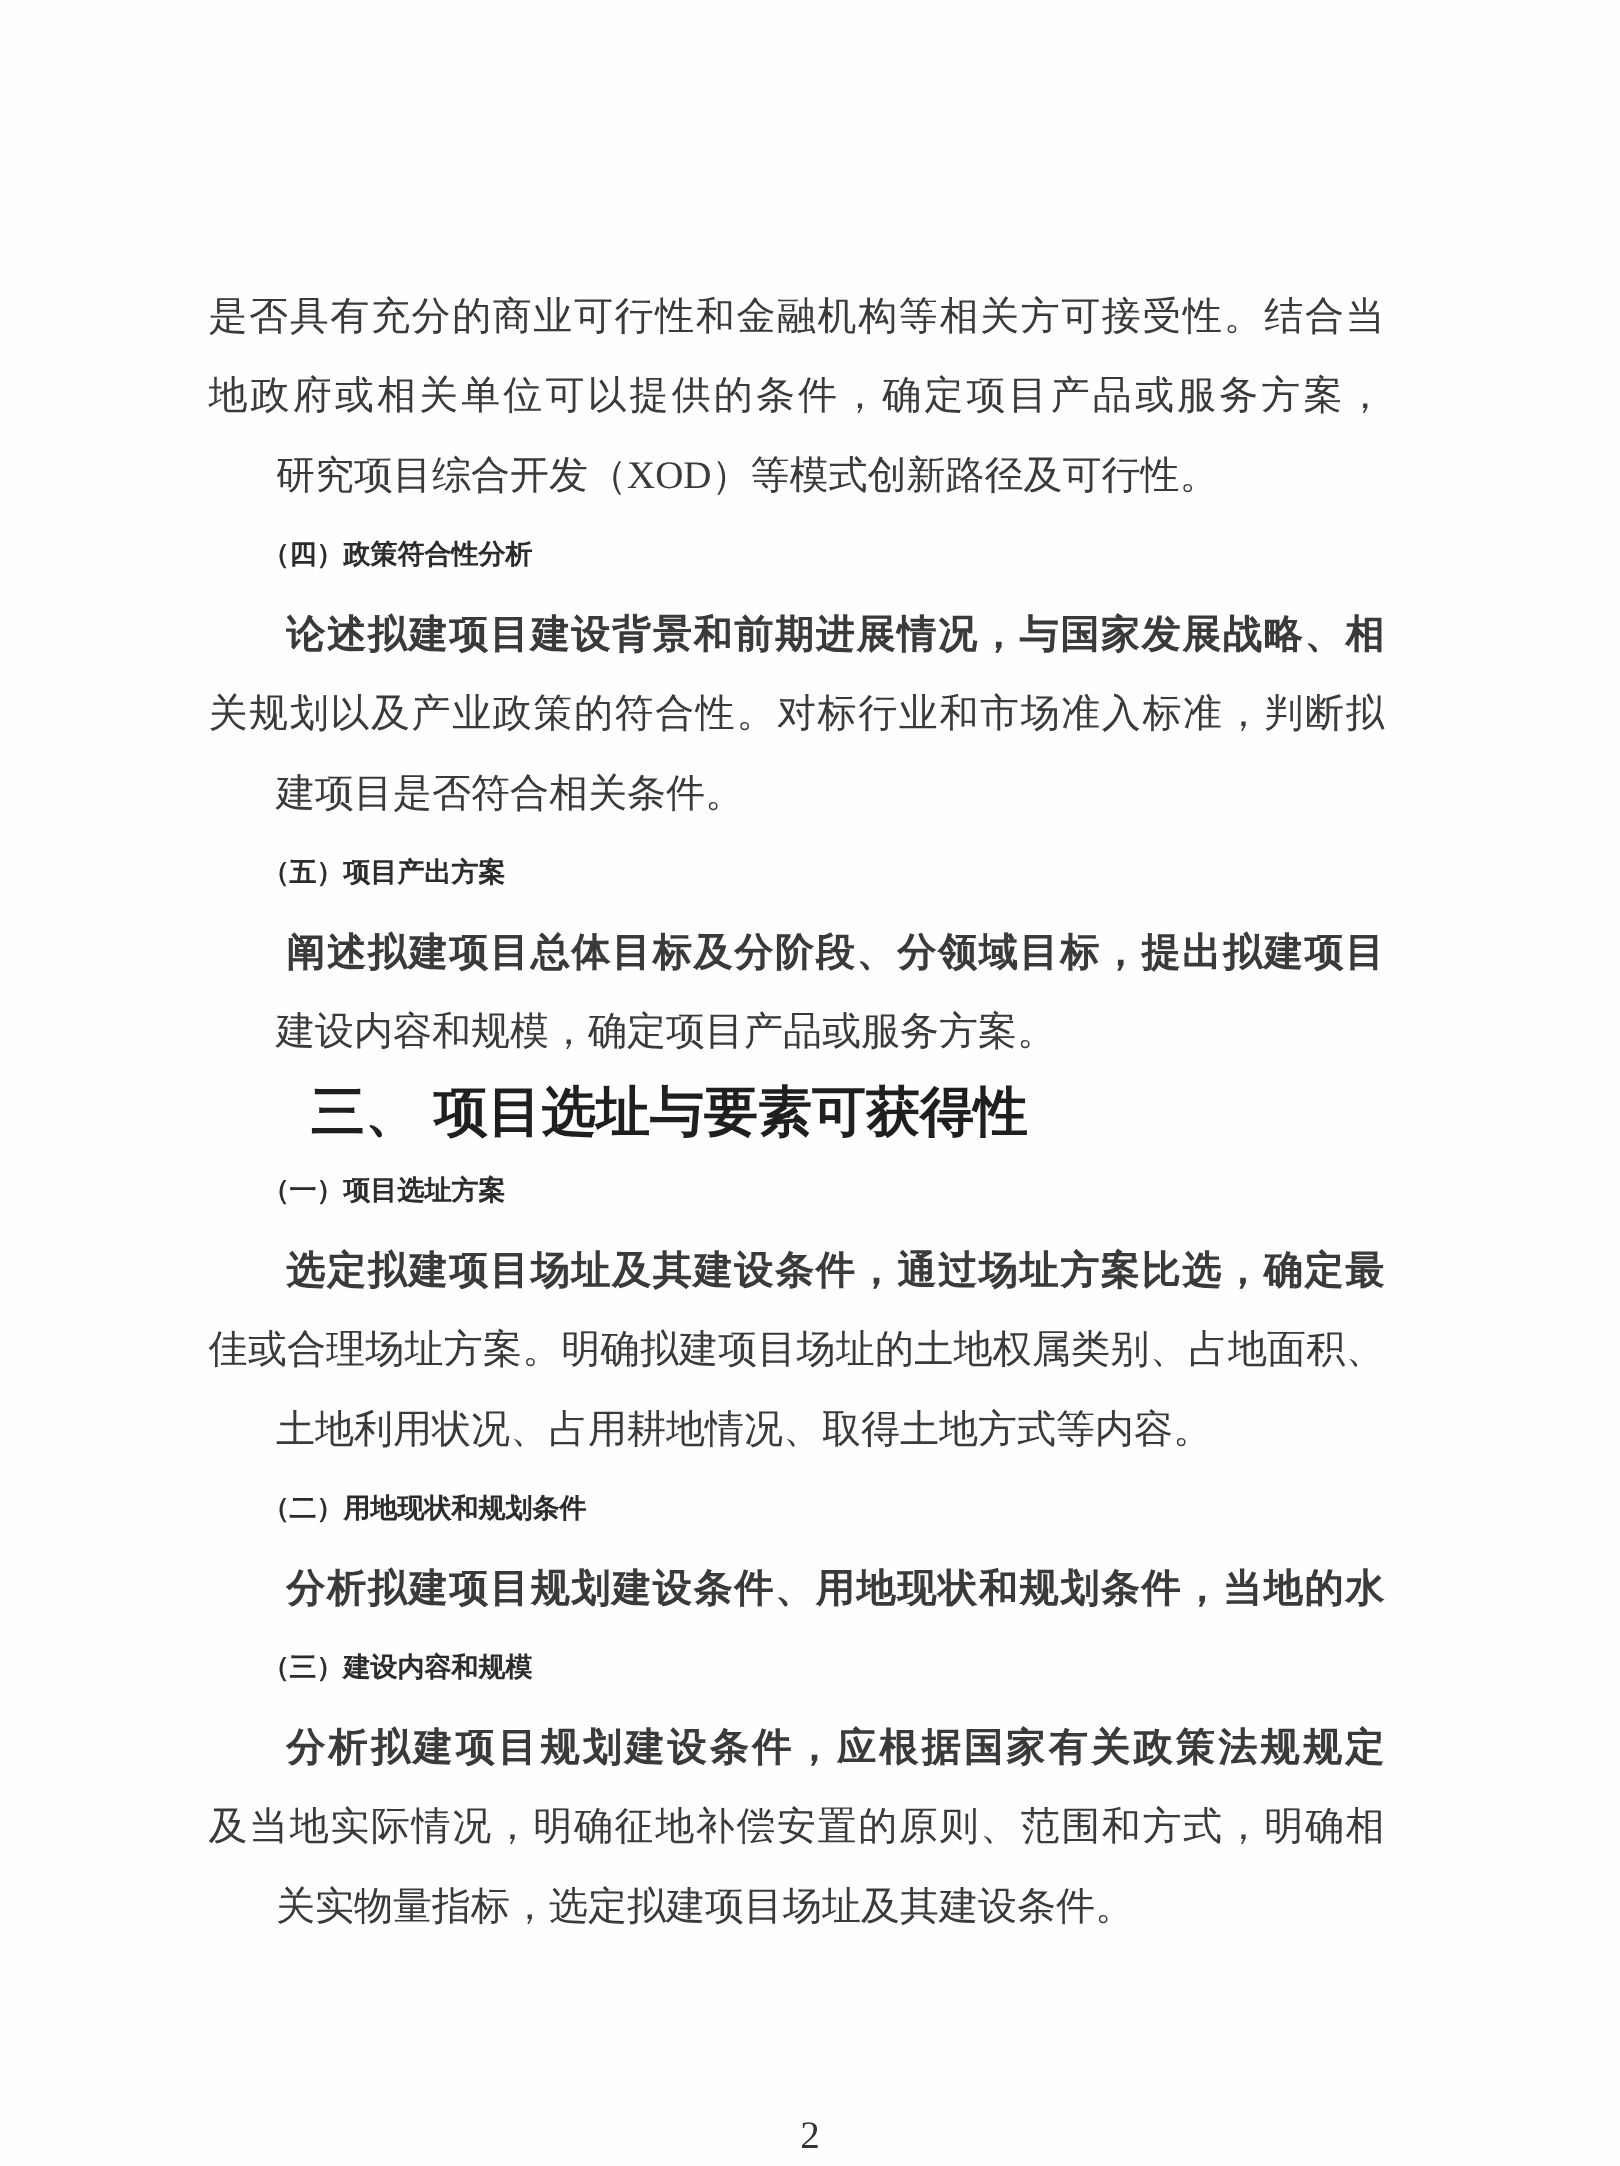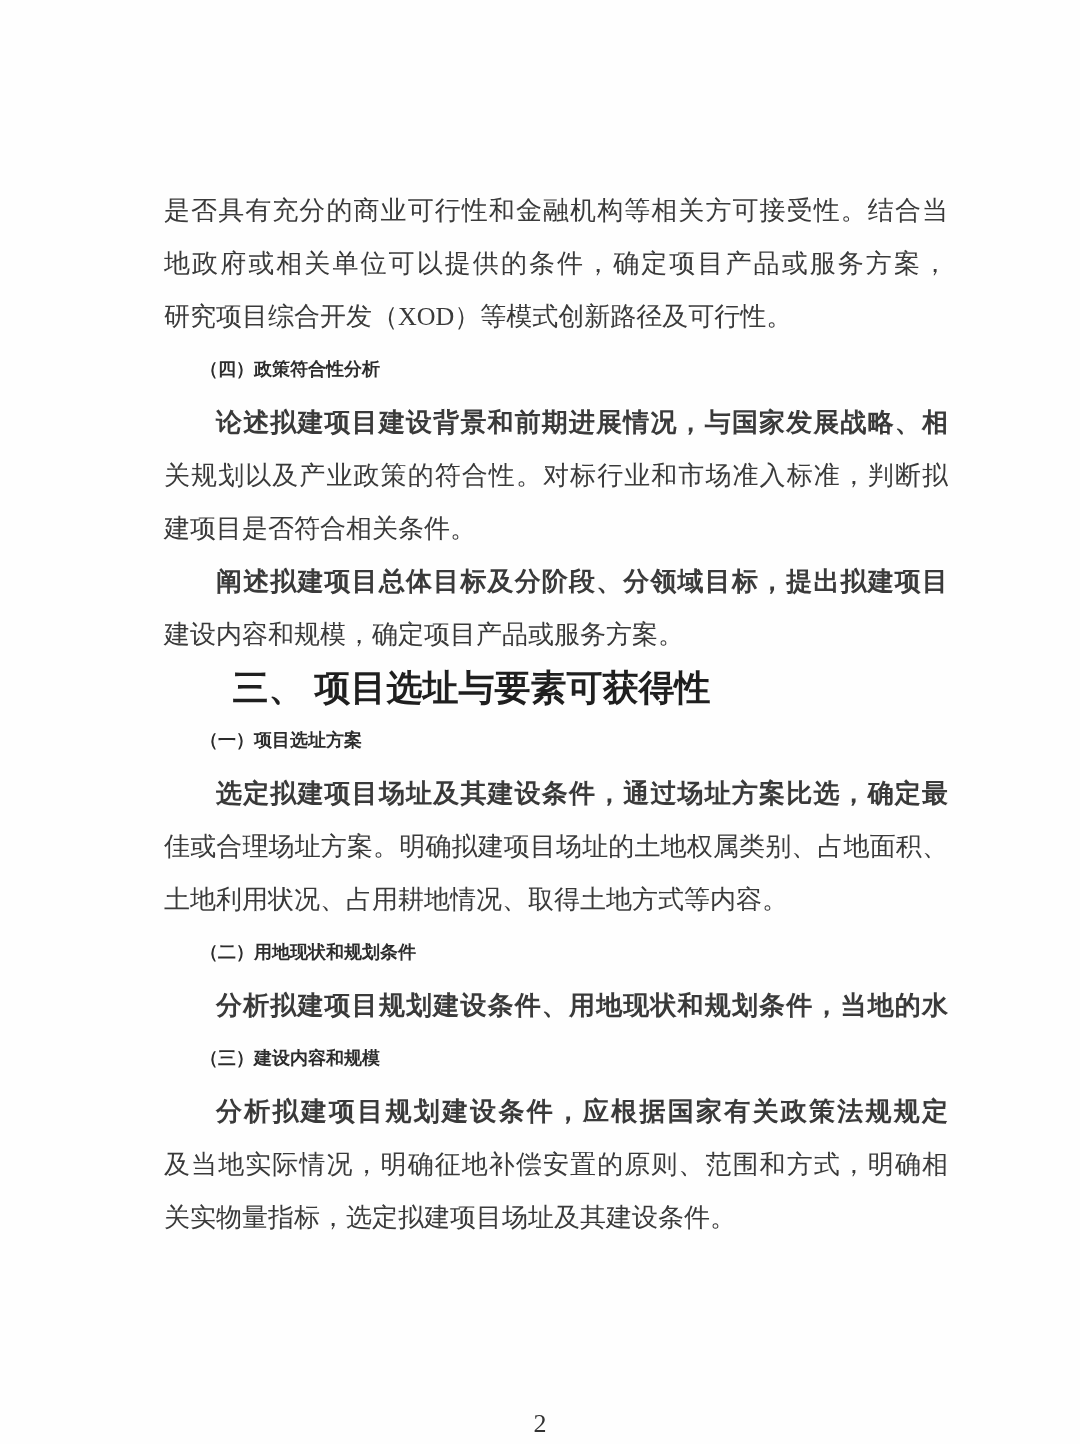--- a/index.html
+++ b/index.html
@@ -11,37 +11,38 @@
     position: relative;
     width: 1080px;
     height: 1444px;
     background: #fefefe;
     overflow: hidden;
     font-family: "Liberation Serif", serif;
     color: #383838;
   }
   .content {
     position: absolute;
-    left: 164px;
+    left: 139px;
     top: 184px;
     width: 784px;
   }
   .paragraph { margin: 0; }
   .line {
     font-size: 26px;
     line-height: 53px;
     height: 53px;
     text-align: justify;
     text-align-last: justify;
     color: #3a3a3a;
     white-space: normal;
     overflow: visible;
   }
   .line.last {
     text-align-last: left;
+    margin-left: 45px;
   }
   .line.indent {
     text-indent: 2em;
     font-weight: bold;
   }
   .subheading {
     font-size: 18px;
     line-height: 53px;
     height: 53px;
     font-weight: bold;
@@ -81,20 +82,21 @@
         <div class="line">是否具有充分的商业可行性和金融机构等相关方可接受性。结合当</div>
         <div class="line">地政府或相关单位可以提供的条件，确定项目产品或服务方案，</div>
         <div class="line last">研究项目综合开发（XOD）等模式创新路径及可行性。</div>
       </div>
       <div class="subheading">（四）政策符合性分析</div>
       <div class="paragraph">
         <div class="line indent">论述拟建项目建设背景和前期进展情况，与国家发展战略、相</div>
         <div class="line">关规划以及产业政策的符合性。对标行业和市场准入标准，判断拟</div>
         <div class="line last">建项目是否符合相关条件。</div>
       </div>
+      <div class="subheading">（五）项目产出方案</div>
       <div class="paragraph">
         <div class="line indent">阐述拟建项目总体目标及分阶段、分领域目标，提出拟建项目</div>
         <div class="line last">建设内容和规模，确定项目产品或服务方案。</div>
       </div>
       <div class="heading">三、 项目选址与要素可获得性</div>
       <div class="subheading">（一）项目选址方案</div>
       <div class="paragraph">
         <div class="line indent">选定拟建项目场址及其建设条件，通过场址方案比选，确定最</div>
         <div class="line">佳或合理场址方案。明确拟建项目场址的土地权属类别、占地面积、</div>
         <div class="line last">土地利用状况、占用耕地情况、取得土地方式等内容。</div>

